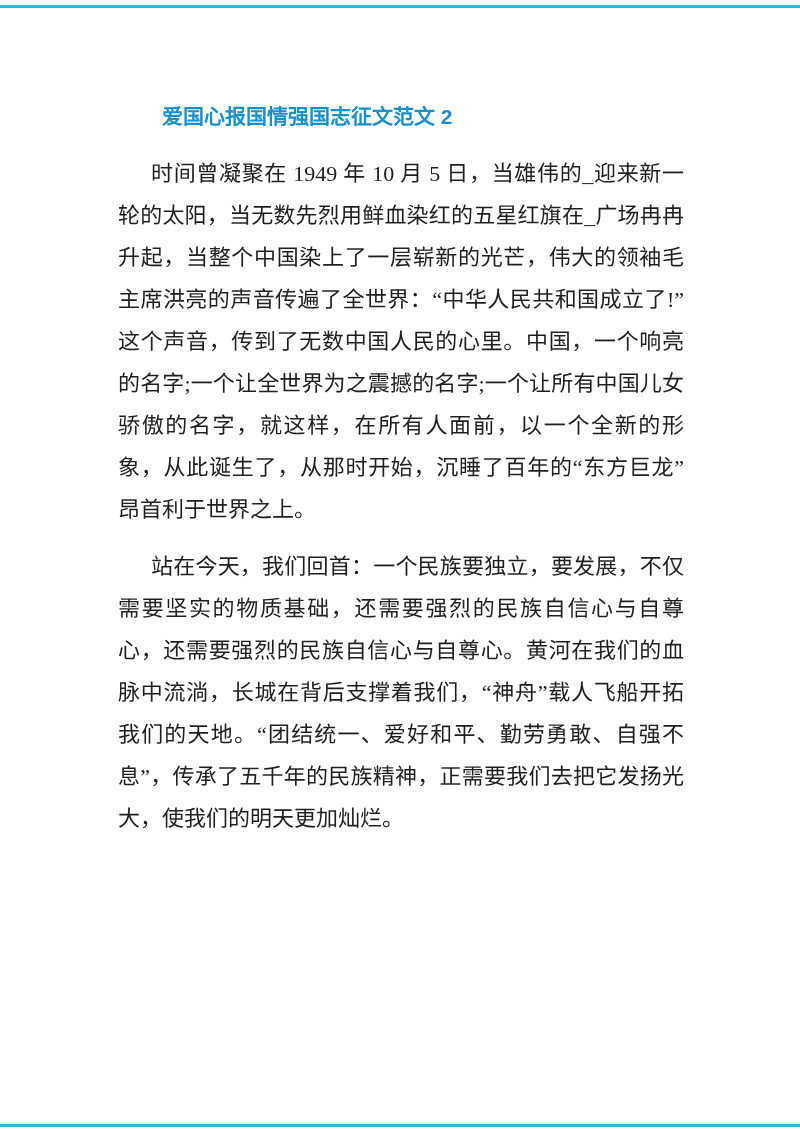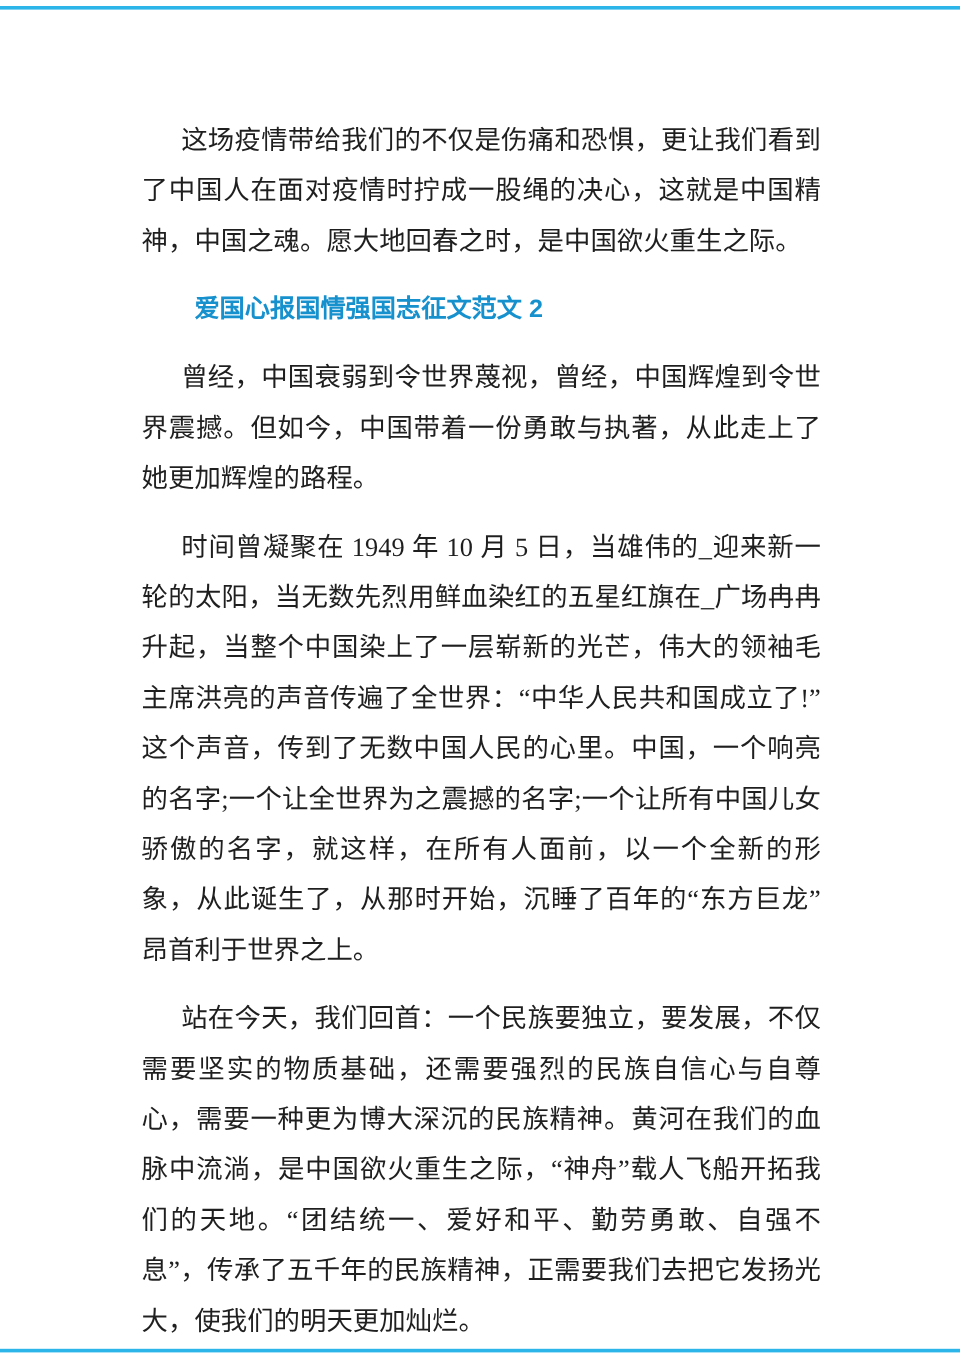--- a/index.html
+++ b/index.html
@@ -53,25 +53,23 @@
     font-family:"Liberation Sans","DejaVu Sans",sans-serif;
   }
 </style>
 </head>
 <body>
 
 <div class="page">
   <div class="rule top"></div>
 
   <div class="content">
-    <p>这场疫情带给我们的不仅是伤痛和恐惧，更让我们看到了中国人在面对疫情时拧成一股绳的决心，这就是中国精神，中国之魂。愿大地回春之时，是中国欲火重生之际。</p>
 
     <h2>爱国心报国情强国志征文范文 2</h2>
 
-    <p>曾经，中国衰弱到令世界蔑视，曾经，中国辉煌到令世界震撼。但如今，中国带着一份勇敢与执著，从此走上了她更加辉煌的路程。</p>
 
     <p>时间曾凝聚在 1949 年 10 月 5 日，当雄伟的_迎来新一轮的太阳，当无数先烈用鲜血染红的五星红旗在_广场冉冉升起，当整个中国染上了一层崭新的光芒，伟大的领袖毛主席洪亮的声音传遍了全世界：“中华人民共和国成立了!”这个声音，传到了无数中国人民的心里。中国，一个响亮的名字;一个让全世界为之震撼的名字;一个让所有中国儿女骄傲的名字，就这样，在所有人面前，以一个全新的形象，从此诞生了，从那时开始，沉睡了百年的“东方巨龙”昂首利于世界之上。</p>
 
-    <p>站在今天，我们回首：一个民族要独立，要发展，不仅需要坚实的物质基础，还需要强烈的民族自信心与自尊心，需要一种更为博大深沉的民族精神。黄河在我们的血脉中流淌，是中国欲火重生之际，“神舟”载人飞船开拓我们的天地。“团结统一、爱好和平、勤劳勇敢、自强不息”，传承了五千年的民族精神，正需要我们去把它发扬光大，使我们的明天更加灿烂。</p>
+    <p>站在今天，我们回首：一个民族要独立，要发展，不仅需要坚实的物质基础，还需要强烈的民族自信心与自尊心，还需要强烈的民族自信心与自尊心。黄河在我们的血脉中流淌，长城在背后支撑着我们，“神舟”载人飞船开拓我们的天地。“团结统一、爱好和平、勤劳勇敢、自强不息”，传承了五千年的民族精神，正需要我们去把它发扬光大，使我们的明天更加灿烂。</p>
   </div>
 
   <div class="rule bottom"></div>
 </div>
 
 </body></html>

